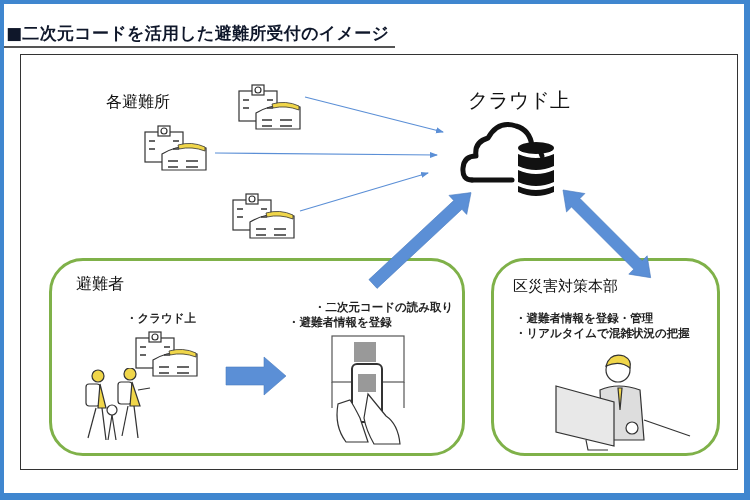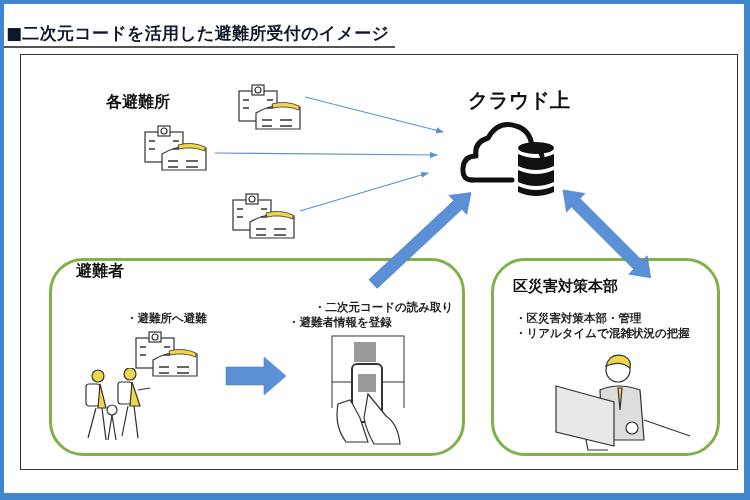--- a/index.html
+++ b/index.html
@@ -1,47 +1,47 @@
 <!DOCTYPE html>
 <html><head>
 <meta charset="utf-8">
 <style>
   html, body { margin:0; padding:0; }
   body { width:750px; height:500px; position:relative; overflow:hidden; background:#3f86cf; font-family:"DejaVu Sans", "Liberation Sans", sans-serif; }
   .canvas { position:absolute; left:4px; top:4px; width:740px; height:489px; background:#ffffff; }
   .title { position:absolute; left:6px; top:22px; font-size:17px; font-weight:bold; color:#0f172a; letter-spacing:0.3px; white-space:nowrap; }
   .title-rule { position:absolute; left:4px; top:46px; width:391px; height:2px; background:#555; }
   .frame { position:absolute; left:20px; top:54px; width:718px; height:416px; border:1.5px solid #333; box-sizing:border-box; }
-  .lbl { position:absolute; font-weight:bold; color:#111; white-space:nowrap; }
+  .lbl { position:absolute; font-weight:normal; color:#111; white-space:nowrap; }
   .note { position:absolute; font-size:11.5px; font-weight:bold; color:#222; white-space:nowrap; line-height:15px; }
   .panel { position:absolute; border:3px solid #7fb149; border-radius:34px; box-sizing:border-box; background:transparent; }
   svg.overlay { position:absolute; left:0; top:0; }
   .ico { position:absolute; }
 </style>
 </head>
 <body>
 
 <div class="canvas"></div>
 
 <div class="title">■二次元コードを活用した避難所受付のイメージ</div>
 <div class="title-rule"></div>
 
 <div class="frame"></div>
 
 <div class="panel" style="left:49px; top:258px; width:416px; height:198px;"></div>
 <div class="panel" style="left:491px; top:258px; width:229px; height:198px;"></div>
 
 <div class="lbl" style="left:106px; top:92px; font-size:16px;">各避難所</div>
 <div class="lbl" style="left:468px; top:87px; font-size:20px;">クラウド上</div>
-<div class="lbl" style="left:76px; top:261px; font-size:16px;">避難者</div>
-<div class="note" style="left:126px; top:311px;">・避難所へ避難</div>
+<div class="lbl" style="left:76px; top:274px; font-size:16px;">避難者</div>
+<div class="note" style="left:126px; top:311px;">・クラウド上</div>
 <div class="note" style="left:314px; top:300px;">・二次元コードの読み取り</div>
 <div class="note" style="left:288px; top:315px;">・避難者情報を登録</div>
 <div class="lbl" style="left:513px; top:277px; font-size:15px;">区災害対策本部</div>
-<div class="note" style="left:515px; top:311px;">・区災害対策本部・管理</div>
+<div class="note" style="left:515px; top:311px;">・避難者情報を登録・管理</div>
 <div class="note" style="left:515px; top:326px;">・リアルタイムで混雑状況の把握</div>
 
 <svg class="ico" style="left:236px; top:83px;" width="66" height="50" viewBox="0 0 66 50">
   <g fill="#fff" stroke="#333" stroke-width="1.2">
     <rect x="3" y="8" width="38" height="30"></rect>
     <rect x="16" y="2" width="12" height="10"></rect>
     <circle cx="22" cy="7" r="3"></circle>
     <path d="M20 30 Q40 18 64 24 L64 46 L20 46 Z"></path>
   </g>
   <path d="M36 21 Q50 17 63 23 L63 27 Q50 22 37 25 Z" fill="#f0d64a" stroke="#333" stroke-width="0.8"></path>

